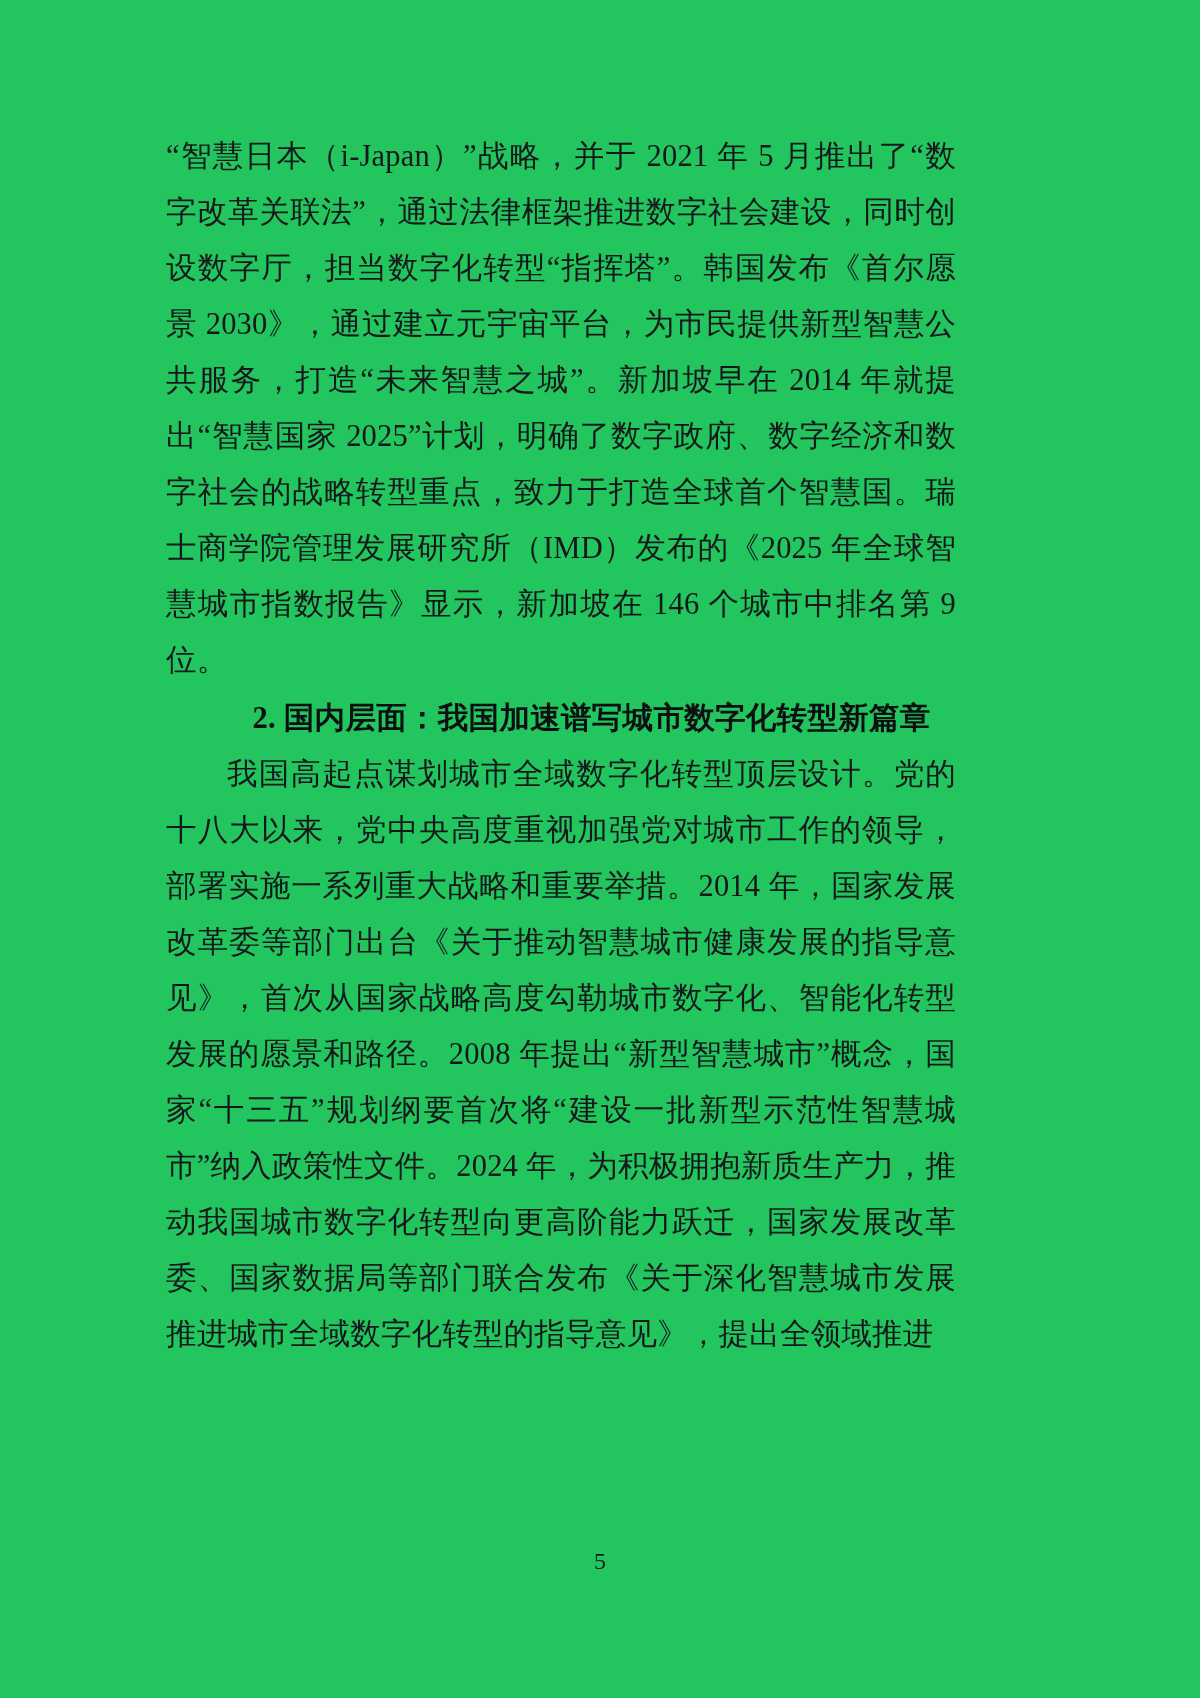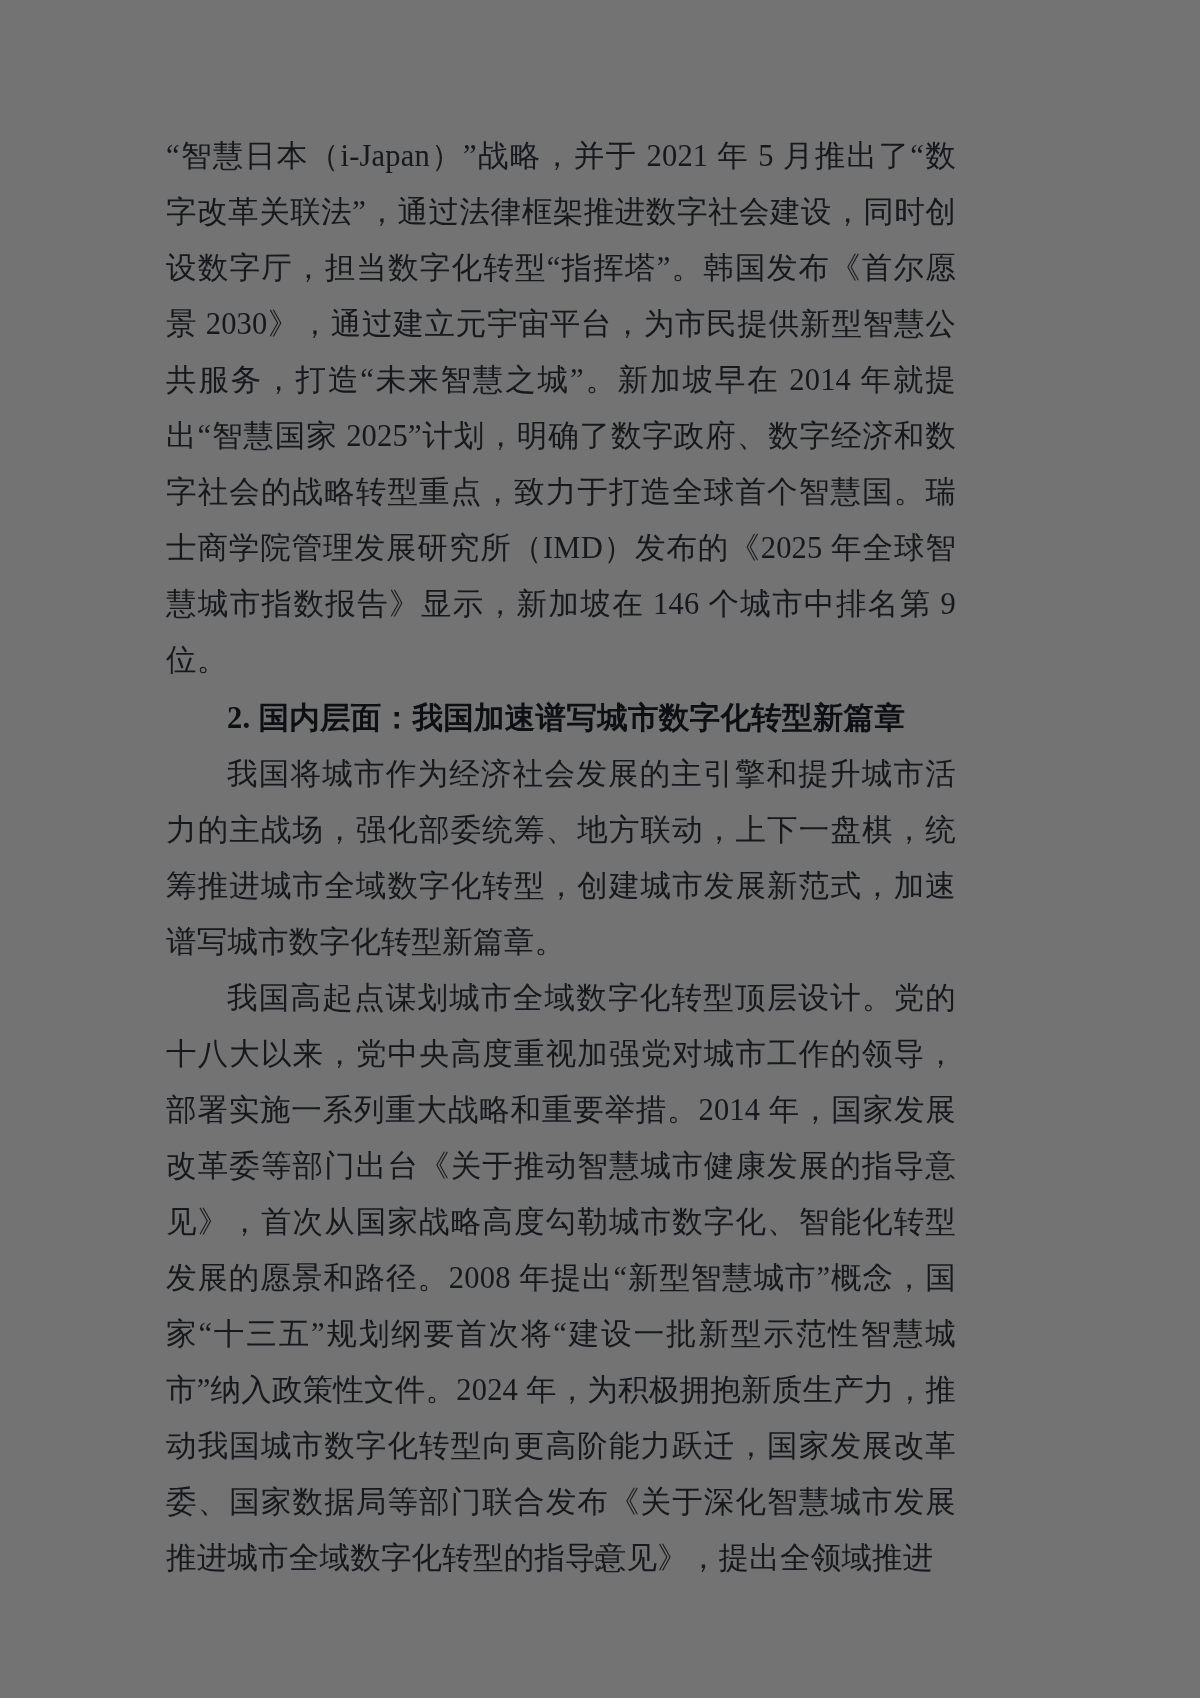--- a/index.html
+++ b/index.html
@@ -8,21 +8,21 @@
     background: #ffffff;
   }
   body {
     font-family: "Liberation Serif", "DejaVu Serif", serif;
     color: #1a1a1a;
   }
   #page {
     position: relative;
     width: 1200px;
     height: 1698px;
-    background: #737373;
+    background: #22c55e;
     box-sizing: border-box;
     overflow: hidden;
   }
   #content {
     position: absolute;
     left: 166px;
     top: 128px;
     width: 790px;
   }
   .para {
@@ -39,20 +39,21 @@
     text-indent: 0;
   }
   .heading {
     font-size: 30.5px;
     line-height: 56px;
     font-weight: bold;
     text-indent: 2em;
     margin: 2px 0 0 0;
     color: #0d0f12;
     letter-spacing: 0.3px;
+    text-align: center;
   }
   .lead-bold {
     font-weight: normal;
     letter-spacing: 0.3px;
   }
   #page-number {
     position: absolute;
     left: 0;
     right: 0;
     top: 1548px;
@@ -66,21 +67,20 @@
 <body>
 
 <div id="page">
 
   <div id="content">
 
     <p class="para no-indent">“智慧日本（i-Japan）”战略，并于 2021 年 5 月推出了“数字改革关联法”，通过法律框架推进数字社会建设，同时创设数字厅，担当数字化转型“指挥塔”。韩国发布《首尔愿景 2030》，通过建立元宇宙平台，为市民提供新型智慧公共服务，打造“未来智慧之城”。新加坡早在 2014 年就提出“智慧国家 2025”计划，明确了数字政府、数字经济和数字社会的战略转型重点，致力于打造全球首个智慧国。瑞士商学院管理发展研究所（IMD）发布的《2025 年全球智慧城市指数报告》显示，新加坡在 146 个城市中排名第 9 位。</p>
 
     <h2 class="heading">2. 国内层面：我国加速谱写城市数字化转型新篇章</h2>
 
-    <p class="para">我国将城市作为经济社会发展的主引擎和提升城市活力的主战场，强化部委统筹、地方联动，上下一盘棋，统筹推进城市全域数字化转型，创建城市发展新范式，加速谱写城市数字化转型新篇章。</p>
 
     <p class="para"><span class="lead-bold">我国高起点谋划城市全域数字化转型顶层设计。</span><span>党的十八大以来，党中央高度重视加强党对城市工作的领导，部署实施一系列重大战略和重要举措。2014 年，国家发展改革委等部门出台《关于推动智慧城市健康发展的指导意见》，首次从国家战略高度勾勒城市数字化、智能化转型发展的愿景和路径。2008 年提出“新型智慧城市”概念，国家“十三五”规划纲要首次将“建设一批新型示范性智慧城市”纳入政策性文件。2024 年，为积极拥抱新质生产力，推动我国城市数字化转型向更高阶能力跃迁，国家发展改革委、国家数据局等部门联合发布《关于深化智慧城市发展 推进城市全域数字化转型的指导意见》，提出全领域推进</span></p>
 
   </div>
 
   <div id="page-number">5</div>
 
 </div>
 
 </body></html>

